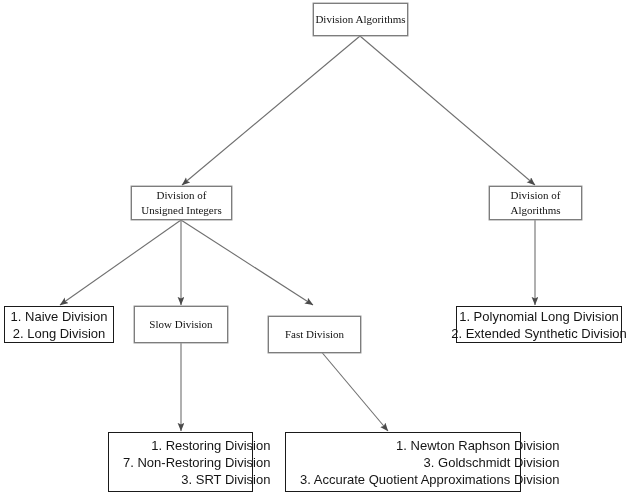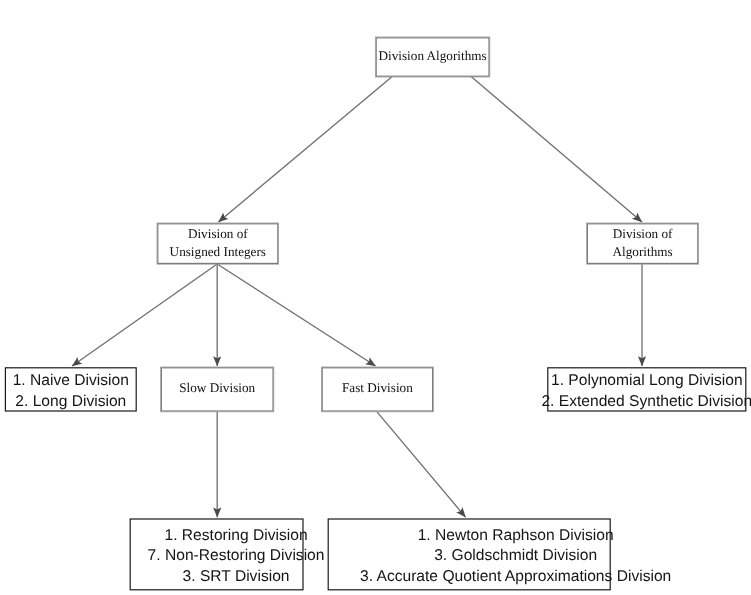--- a/index.html
+++ b/index.html
@@ -49,21 +49,21 @@
     border: 1px solid #1a1a1a;
     font-family: "Liberation Sans", "DejaVu Sans", sans-serif;
     font-size: 13px;
     color: #151515;
     line-height: 17px;
     align-items: flex-start;
     justify-content: center;
   }
   .node.listbox .lines {
     padding-left: 14px;
-    text-align: center;
+    text-align: right;
   }
   .node.listbox.centered {
     align-items: center;
   }
   .node.listbox.centered .lines {
     padding-left: 0;
     text-align: center;
   }
   .line {
     white-space: nowrap;
@@ -88,21 +88,21 @@
         <line x1="360" y1="36" x2="535" y2="185"></line>
         <line x1="181" y1="220" x2="60" y2="305"></line>
         <line x1="181" y1="220" x2="181" y2="305"></line>
         <line x1="181" y1="220" x2="313" y2="305"></line>
         <line x1="535" y1="220" x2="535" y2="305"></line>
         <line x1="181" y1="343" x2="181" y2="431"></line>
         <line x1="314" y1="343" x2="388" y2="431"></line>
       </g>
   </svg>
 
-  <div class="node serif" style="left: 313px; top: 3px; width: 95px; height: 33px; margin-top: 28px;">
+  <div class="node serif" style="left: 313px; top: 3px; width: 95px; height: 33px;">
     <div class="lines">
         <div class="line">Division Algorithms</div>
       </div>
   </div>
 
   <div class="node serif" style="left: 131px; top: 186px; width: 101px; height: 34px;">
     <div class="lines">
         <div class="line">Division of</div>
         <div class="line">Unsigned Integers</div>
       </div>
@@ -118,40 +118,40 @@
     <div class="lines">
         <div class="line">1. Naive Division</div>
         <div class="line">2. Long Division</div>
       </div>
   </div>
   <div class="node serif" style="left: 134px; top: 306px; width: 94px; height: 37px;">
     <div class="lines">
         <div class="line">Slow Division</div>
       </div>
   </div>
-  <div class="node serif" style="left: 268px; top: 306px; width: 93px; height: 37px;">
+  <div class="node serif" style="left: 268px; top: 316px; width: 93px; height: 37px;">
     <div class="lines">
         <div class="line">Fast Division</div>
       </div>
   </div>
   <div class="node listbox centered" style="left: 456px; top: 306px; width: 166px; height: 37px;">
     <div class="lines">
         <div class="line">1. Polynomial Long Division</div>
         <div class="line">2. Extended Synthetic Division</div>
       </div>
   </div>
 
   <div class="node listbox" style="left: 108px; top: 432px; width: 145px; height: 60px;">
     <div class="lines">
         <div class="line">1. Restoring Division</div>
         <div class="line">7. Non-Restoring Division</div>
         <div class="line">3. SRT Division</div>
       </div>
   </div>
-  <div class="node listbox" style="left: 273px; top: 432px; width: 236px; height: 60px; padding-left: 12px;">
+  <div class="node listbox" style="left: 285px; top: 432px; width: 236px; height: 60px;">
     <div class="lines">
         <div class="line">1. Newton Raphson Division</div>
         <div class="line">3. Goldschmidt Division</div>
         <div class="line">3. Accurate Quotient Approximations Division</div>
       </div>
   </div>
 
 </div>
 
 </body></html>

